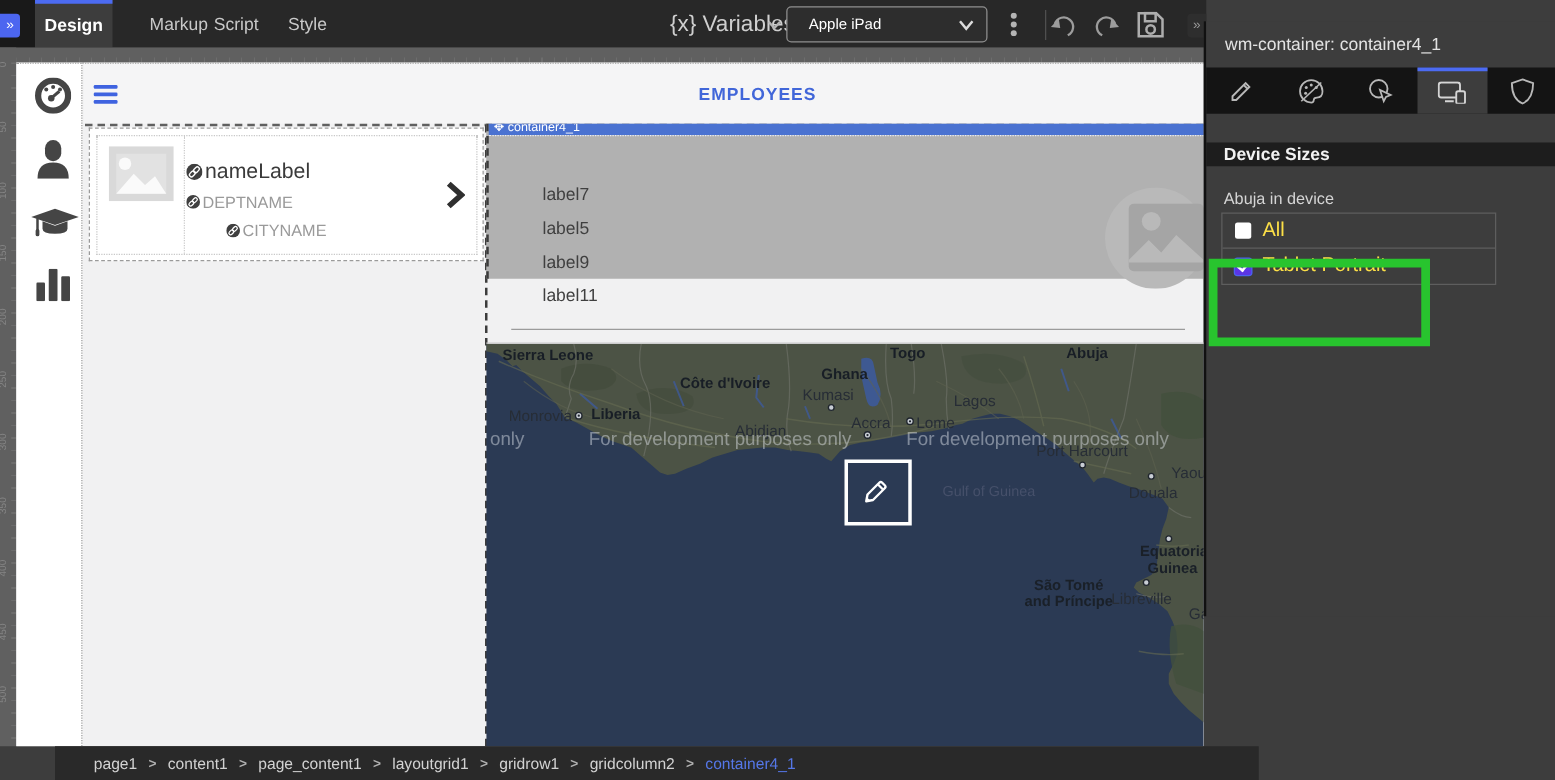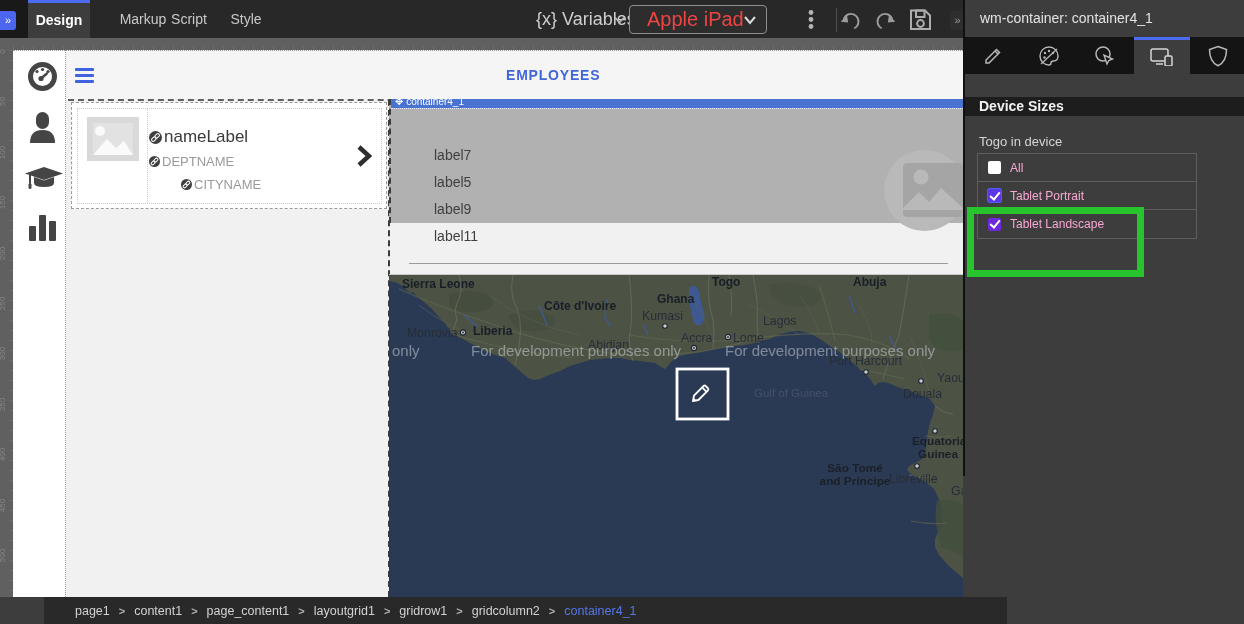--- a/index.html
+++ b/index.html
@@ -10,33 +10,33 @@
   
   #topbar { left:0; top:0; width:965px; height:38px; background:#282828; }
   #topbar-left { left:0; top:0; width:28px; height:38px; background:#191919; }
   #collapse-btn { left:0; top:11px; width:16px; height:19px; background:#4c66f0; border-radius:0 3px 3px 0; color:#fff; font-size:11px; text-align:center; line-height:18px; }
   .tab { top:0; height:38px; line-height:38px; text-align:center; font-size:14px; color:#c9c9c9; }
   #tab-design { left:28px; width:62px; background:#3d3d3d; border-top:3px solid #4c6bf2; line-height:34px; color:#fff; font-weight:bold; }
   #tab-markup { left:86px; width:56px;margin-left:29px; }
   #tab-script { left:164px; width:50px; }
   #tab-style  { left:224px; width:44px; }
   #vars { left:536px; top:0; height:38px; line-height:38px; color:#cfcfcf; font-size:18px; }
-  #device-select { left:629px; top:5px; width:138px; height:29px; background:#2d2d2d; border:1px solid #8f8f8f; border-radius:4px; color:#ef4444; font-size:20px; line-height:27px; padding-left:17px; }
+  #device-select { left:629px; top:5px; width:161px; height:29px; background:#2d2d2d; border:1px solid #8f8f8f; border-radius:4px; color:#ffffff; font-size:12px; line-height:27px; padding-left:17px; }
   .ticon { color:#c0c0c0; }
 
   
   #topruler { left:0; top:38px; width:965px; height:12px; background:#606060;
     background-image:repeating-linear-gradient(to right, #6d6d6d 0 1px, transparent 1px 10px); background-position:13px 0; background-size:100% 4px; background-repeat:no-repeat; background-position-y:8px; }
   #leftruler { left:0; top:38px; width:13px; height:559px; background:#606060;
     background-image:repeating-linear-gradient(to bottom, #6d6d6d 0 1px, transparent 1px 10px); background-position:9px 12px; background-size:4px 100%; background-repeat:no-repeat; }
   .rnum { position:absolute; font-size:8px; color:#848484; }
   .rnumv { transform:rotate(-90deg); transform-origin:center; }
 
   
-  #canvas { left:13px; top:50px; width:950px; height:547px; background:#f1f1f2; overflow:hidden; }
+  #canvas { left:13px; top:50px; width:950px; height:547px; background:#f1f1f2; overflow:hidden;text-align:center; }
   #sidenav { position:absolute; left:0; top:0; width:53px; height:547px; background:#ffffff; border-right:1px dotted #9a9a9a; }
   #pageheader { position:absolute; left:54px; top:0; width:896px; height:49px; background:#f5f5f6; }
   #hamb { position:absolute; left:62px; top:18px; width:19px; height:15px; }
   #hamb div { height:3px; background:#3f63e0; margin-bottom:3px; border-radius:1px; }
   #emp-title { position:absolute; left:493px; top:17px; width:200px; color:#4166d9; font-size:14px; font-weight:bold; letter-spacing:0.8px; }
   #grid-topline { position:absolute; left:55px; top:49px; width:895px; border-top:2px dashed #606060; }
 
   
   #listbox { position:absolute; left:58px; top:52px; width:316px; height:107px; border:1.5px dashed #9a9a9a; background:#fff; }
   #listitem { position:absolute; left:5px; top:5px; width:305px; height:96px; border:1px dotted #c8c8c8;text-decoration:underline; }
@@ -57,29 +57,29 @@
 
   
   #map { position:absolute; left:376px; top:225px; width:574px; height:323px; }
 
   
   #bottombar { left:0; top:597px; width:963px; height:27px; background:#292929; color:#d2d2d2; font-size:12.5px; display:flex; align-items:center; padding-left:31px;margin-left:44px; }
   #bottombar .sep { color:#b0b0b0; font-weight:bold; font-size:11px; margin:0 9px; }
   #bottombar .last { color:#5577e8; }
 
   
-  #rpanel { left:963px; top:0; width:281px; height:476px; background:#3d3d3d; border-left:2px solid #111; }
+  #rpanel { left:963px; top:17px; width:281px; height:476px; background:#3d3d3d; border-left:2px solid #111; }
   #rp-head { position:absolute; left:0; top:0; width:281px; height:37px; background:#3d3d3d; color:#e3e3e3; font-size:14px; line-height:37px; padding-left:15px; }
   #rp-tabs { position:absolute; left:0; top:37px; width:281px; height:37px; background:#141414; display:flex; }
   .rp-tab { width:56.2px; height:37px; display:flex; align-items:center; justify-content:center; }
   .rp-tab.active { background:#3d3d3d; border-top:3px solid #4c6bf2; }
   #rp-strip { position:absolute; left:0; top:97px; width:281px; height:19px; background:#1d1d1d; color:#f2f2f2; font-weight:bold; font-size:14px; line-height:19px; padding-left:14px; }
   #rp-show { position:absolute; left:14px; top:134px; color:#d5d5d5; font-size:13px; }
   #rp-table { position:absolute; left:12px; top:153px; width:220px; border:1px solid #5e5e5e; }
-  .rp-row { height:28px; border-bottom:1px solid #5e5e5e; display:flex; align-items:center; padding-left:10px; color:#f9a8d4; font-size:12px; }
+  .rp-row { height:28px; border-bottom:1px solid #5e5e5e; display:flex; align-items:center; padding-left:10px; color:#fde047; font-size:16px; }
   .rp-row:last-child { border-bottom:none; }
   .cb { width:13px; height:13px; border-radius:2px; background:#fff; margin-right:9px; position:relative; }
   .cb.checked { background:#6d28d9; }
   .cb.checked:after { content:""; position:absolute; left:3.5px; top:0.5px; width:4px; height:8px; border:solid #fff; border-width:0 2px 2px 0; transform:rotate(40deg); }
   #green-rect { left:967px; top:207px; width:177px; height:70px; border:7px solid #28c42e; z-index:50; }
 </style>
 </head>
 <body>
 
 <div class="abs" id="topbar"></div>
@@ -378,20 +378,19 @@
           <rect x="15" y="8" width="7" height="10" rx="1.5" fill="#3d3d3d" stroke="#d5d5d5" stroke-width="1.5"></rect>
         </svg>
     </div>
     <div class="rp-tab">
       <svg width="20" height="22" viewBox="0 0 20 22">
           <path d="M10 1.5 L18.5 4.5 C18.5 12 16 18 10 20.8 C4 18 1.5 12 1.5 4.5 Z" fill="none" stroke="#b8b8b8" stroke-width="1.5"></path>
         </svg>
     </div>
   </div>
   <div id="rp-strip">Device Sizes</div>
-  <div id="rp-show">Togo in device</div>
+  <div id="rp-show">Abuja in device</div>
   <div id="rp-table">
     <div class="rp-row"><div class="cb"></div>All</div>
     <div class="rp-row"><div class="cb checked" style="background:#5b35e6;box-shadow:0 0 0 1px #4b62f0;"></div>Tablet Portrait</div>
-    <div class="rp-row"><div class="cb checked"></div>Tablet Landscape</div>
   </div>
 </div>
 <div class="abs" id="green-rect"></div>
 
 </body></html>

